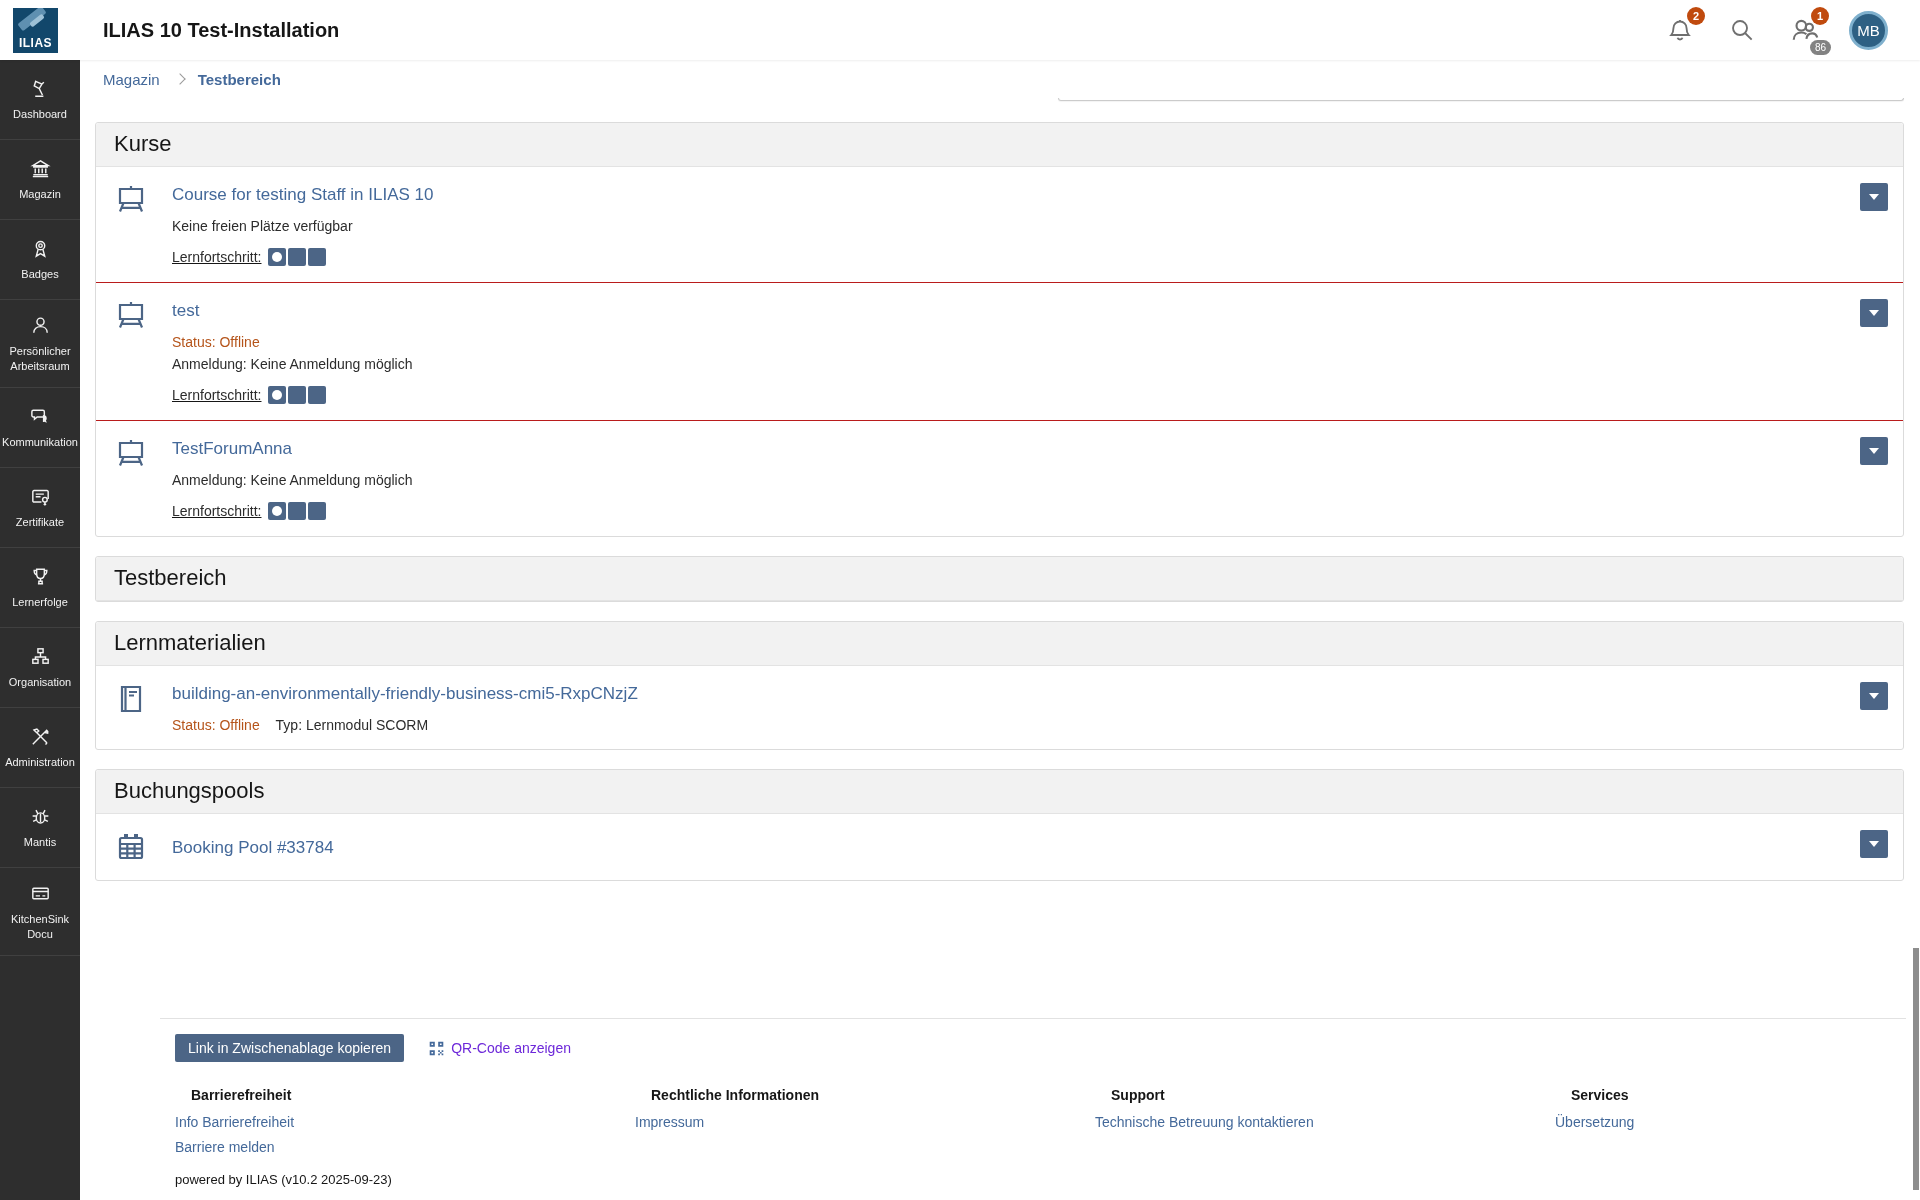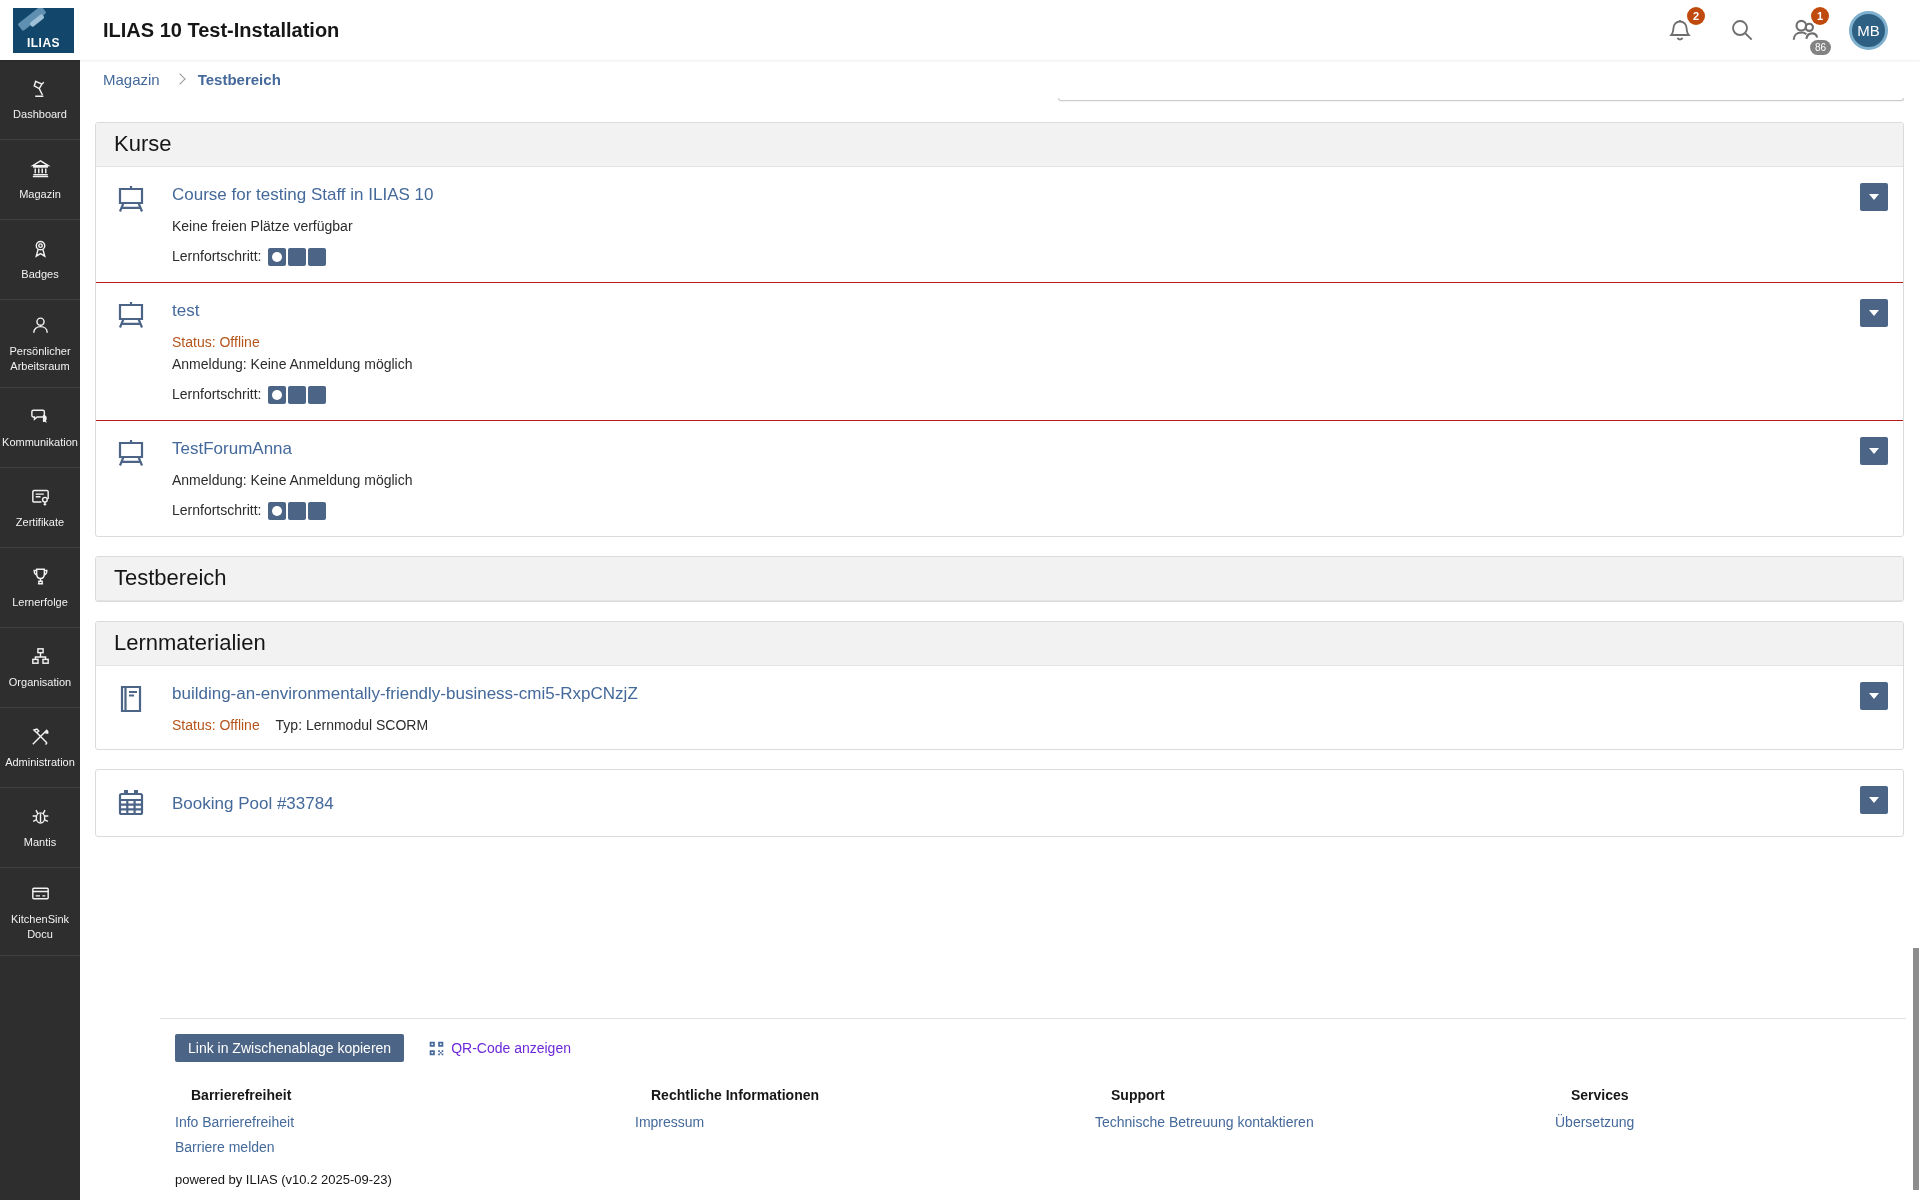--- a/index.html
+++ b/index.html
@@ -10,21 +10,21 @@
   }
   a { text-decoration:none; }
 
   
   .topbar {
     position:absolute; top:0; left:0; right:0; height:60px; background:#fff;
     display:flex; align-items:center; z-index:30;
     box-shadow:0 1px 2px rgba(0,0,0,.07);
   }
   .logo {
-    position:absolute; left:13px; top:8px; width:61px; height:45px;
+    position:absolute; left:13px; top:8px; width:45px; height:45px;
     background:#12476b; overflow:hidden;
   }
   .logo .swoosh {
     position:absolute; left:4px; top:6px; width:30px; height:9px;
     background:#6d9dbd; transform:rotate(-38deg); border-radius:2px; opacity:.85;
   }
   .logo .swoosh2 {
     position:absolute; left:16px; top:10px; width:16px; height:5px;
     background:#9dc0d6; transform:rotate(-38deg); border-radius:2px;
   }
@@ -97,21 +97,21 @@
   .row { position:relative; display:flex; padding:16px 60px 16px 18px; }
   .row + .row { border-top:1px solid #b91c1c; }
   .obj-icon { width:34px; height:34px; margin-right:24px; flex:0 0 auto; }
   .obj-icon svg { stroke:#4c6586; fill:none; stroke-width:2.2; width:34px; height:34px; }
   .row-body { padding-top:2px; }
   .obj-title { font-size:17px; color:#44699a; cursor:pointer; display:inline-block; }
   .sub { font-size:14px; color:#2c2c2c; margin-top:11px; }
   .sub.first { margin-top:13px; }
   .status-warn { color:#b5541a; }
   .type-text { color:#2c2c2c; margin-left:12px; }
-  .progress { display:flex; align-items:flex-start; margin-top:14px; }
+  .progress { display:flex; align-items:center; margin-top:14px;text-decoration:underline; }
   .plabel { font-size:14px; color:#2c2c2c; margin-right:7px; }
   .lp-sq {
     width:18px; height:18px; background:#4c6586; border-radius:2px; margin-right:2px;
     display:flex; align-items:center; justify-content:center;
   }
   .lp-dot { width:10px; height:10px; border-radius:50%; background:#fff; }
   .dd-btn {
     position:absolute; right:15px; top:16px; width:28px; height:28px;
     background:#4c6586; border:none; border-radius:2px; cursor:pointer;
     display:flex; align-items:center; justify-content:center;
@@ -366,20 +366,21 @@
             <span class="type-text">Typ: Lernmodul SCORM</span>
           </div>
         </div>
         <button class="dd-btn">
             <span class="caret"></span>
           </button>
       </div>
     </section>
 
     <section class="card">
+      <div class="card-header">Buchungspools</div>
       <div class="row">
         <span class="obj-icon">
           <svg viewBox="0 0 34 34">
             <rect x="6" y="8" width="22" height="20" rx="1.5"></rect>
             <rect x="10" y="4" width="4" height="5" fill="#4c6586" stroke="none"></rect>
             <rect x="20" y="4" width="4" height="5" fill="#4c6586" stroke="none"></rect>
             <path d="M6 14 h22 M13.3 14 v14 M20.6 14 v14 M6 18.7 h22 M6 23.4 h22"></path>
           </svg>
         </span>
         <div class="row-body" style="display:flex; align-items:center;">

